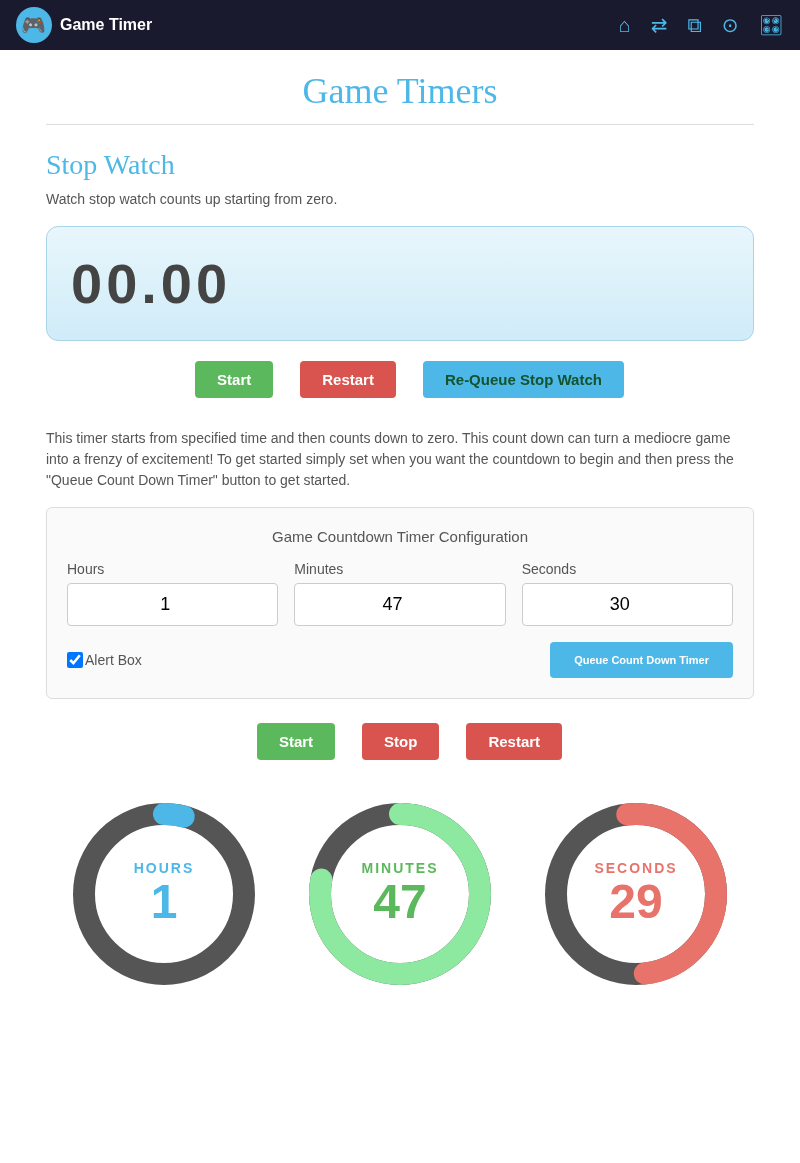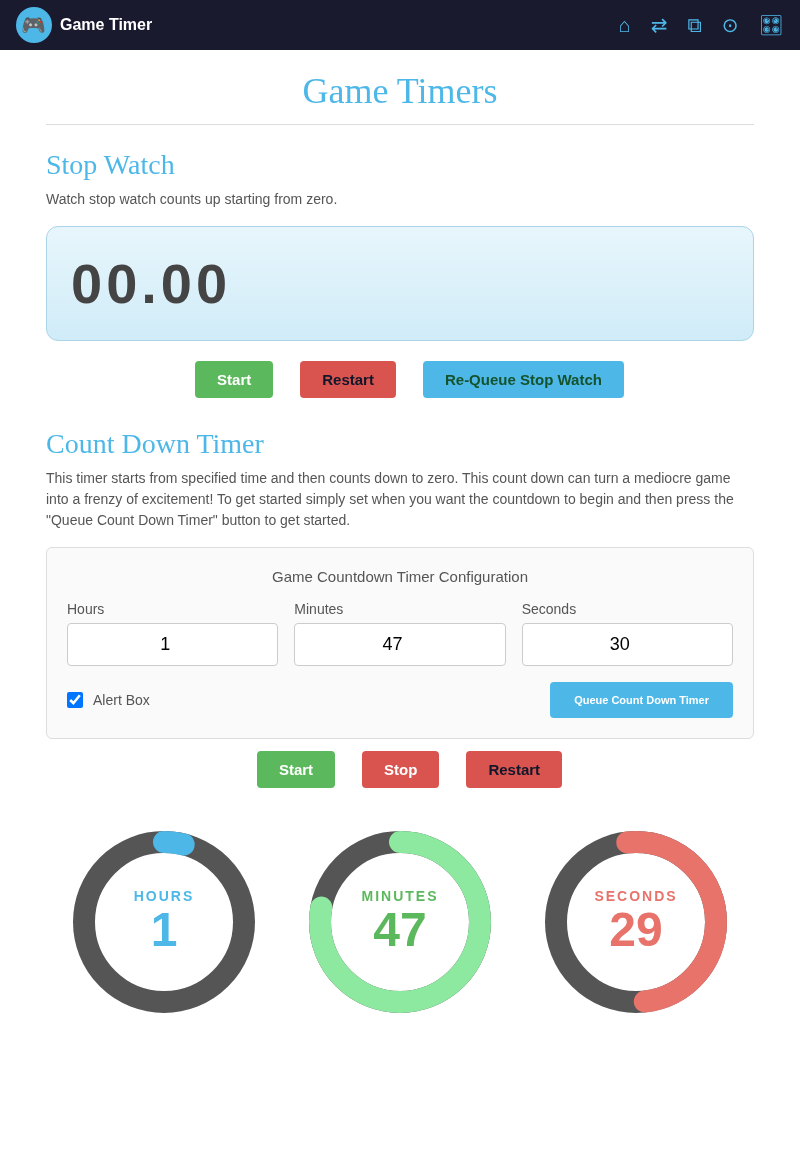--- a/index.html
+++ b/index.html
@@ -116,30 +116,30 @@
     .btn {
       padding: 10px 22px;
       border: none;
       border-radius: 4px;
       font-size: 15px;
       cursor: pointer;
       font-weight: bold;
       margin-left: 19px;
     }
     .btn-green { background: #5cb85c; color: #fff; }
-    .btn-orange { background: #d9534f; color: #0f172a; }
+    .btn-orange { background: #d9534f; color: #ffffff; }
     .btn-blue { background: #4db8e8; color: #14532d; }
     .btn-red { background: #d9534f; color: #ffffff; }
 
     
     .config-box {
       border: 1px solid #ddd;
       border-radius: 6px;
       padding: 20px;
-      margin-bottom: 12px;
+      margin-bottom: 24px;
       background: #fafafa;
     }
     .config-title {
       text-align: center;
       color: #555;
       font-size: 15px;
       margin-bottom: 16px;
     }
     .config-fields {
       display: flex;
@@ -164,21 +164,21 @@
       border-radius: 4px;
     }
     .config-bottom {
       display: flex;
       justify-content: space-between;
       align-items: center;
     }
     .alert-checkbox {
       display: flex;
       align-items: center;
-      gap: 10px;
+      gap: 2px;
       font-size: 14px;
       color: #555;
     }
     .alert-checkbox input[type="checkbox"] {
       width: 16px;
       height: 16px;
     }
     .btn-queue {
       background: #4db8e8;
       color: #fff;
@@ -271,21 +271,20 @@
   <div class="stopwatch-display">
     <span class="stopwatch-time">00.00</span>
   </div>
 
   <div class="btn-row">
     <button class="btn btn-green">Start</button>
     <button class="btn btn-orange">Restart</button>
     <button class="btn btn-blue">Re-Queue Stop Watch</button>
   </div>
 
-  <h2 class="section-title">Count Down Timer</h2>
   <p class="section-desc">This timer starts from specified time and then counts down to zero. This count down can turn a mediocre game into a frenzy of excitement! To get started simply set when you want the countdown to begin and then press the "Queue Count Down Timer" button to get started.</p>
 
   <div class="config-box">
     <div class="config-title">Game Countdown Timer Configuration</div>
     <div class="config-fields">
       <div class="config-field">
         <label>Hours</label>
         <input type="number" value="1" style="">
       </div>
       <div class="config-field">

